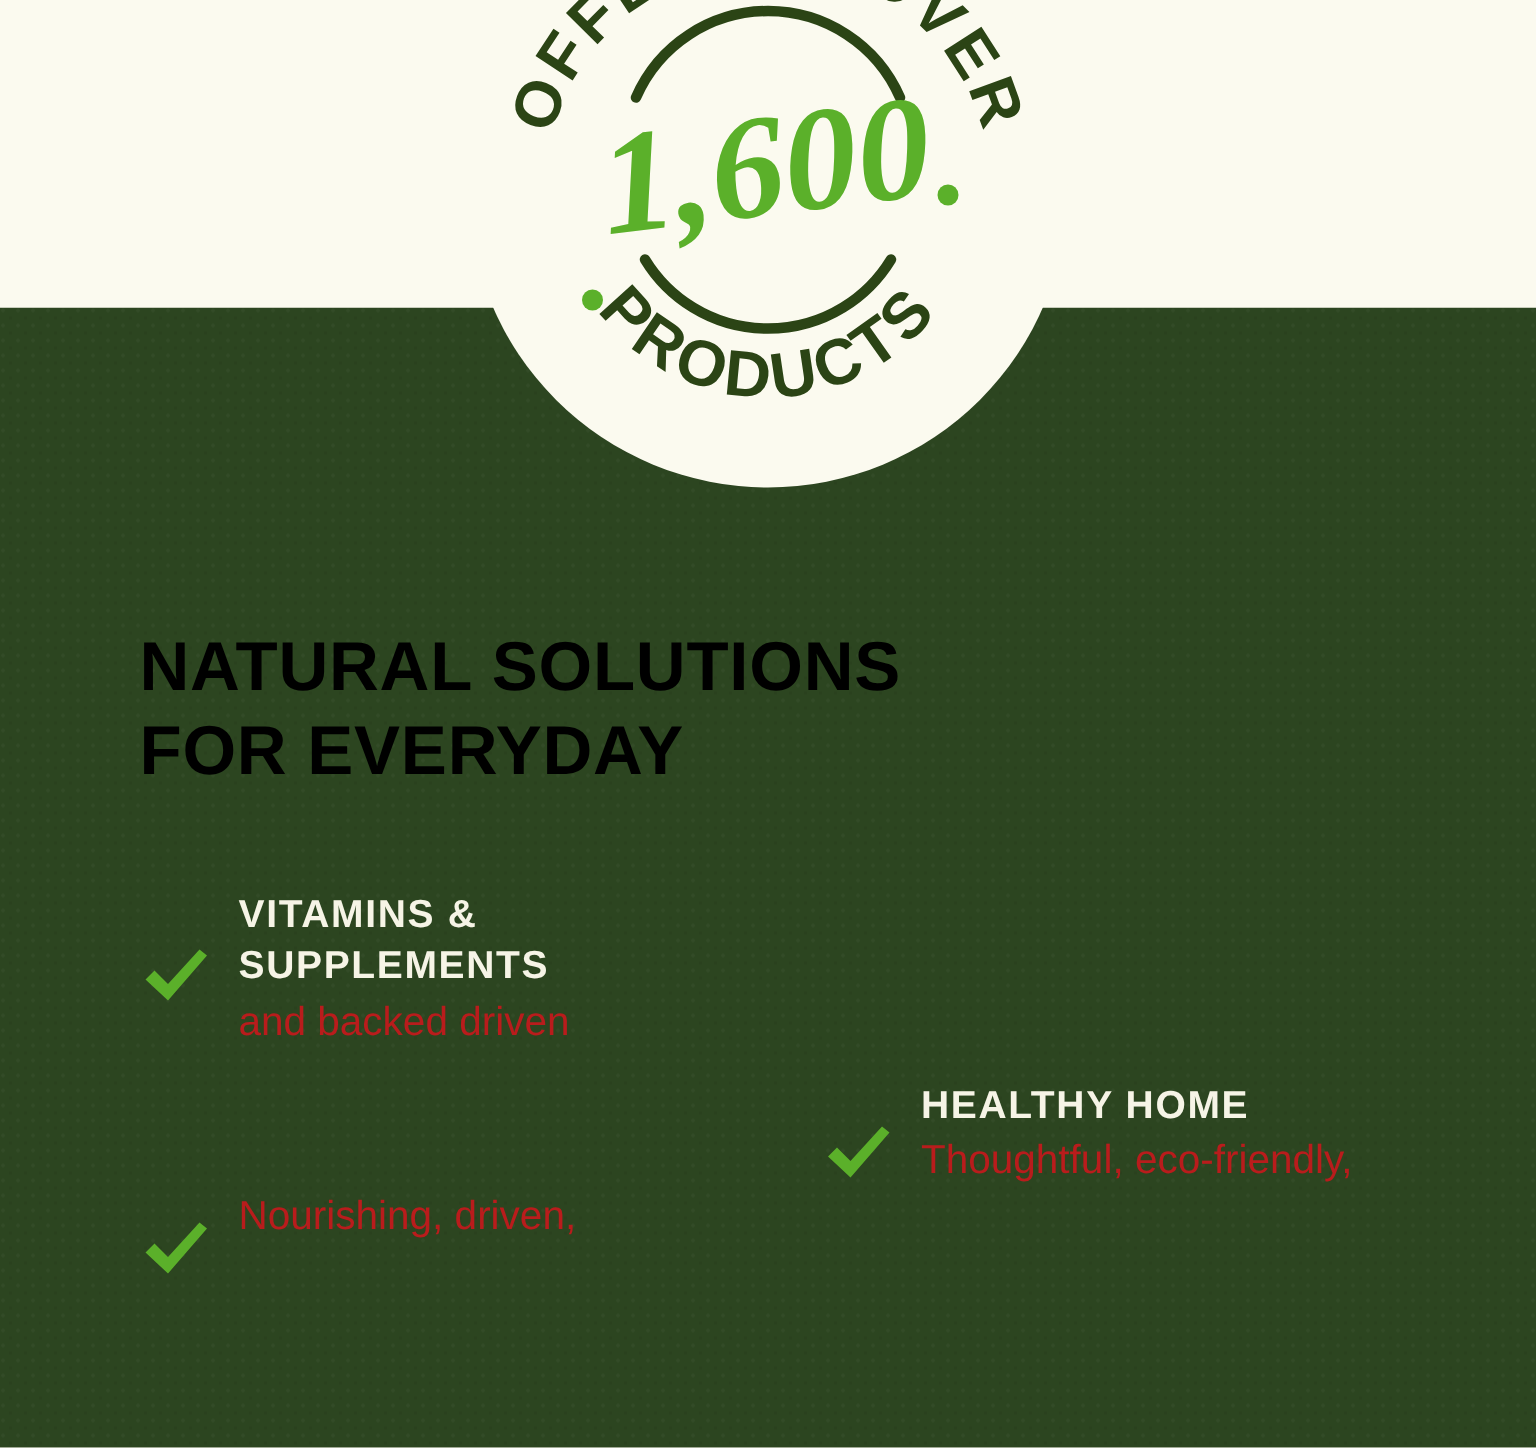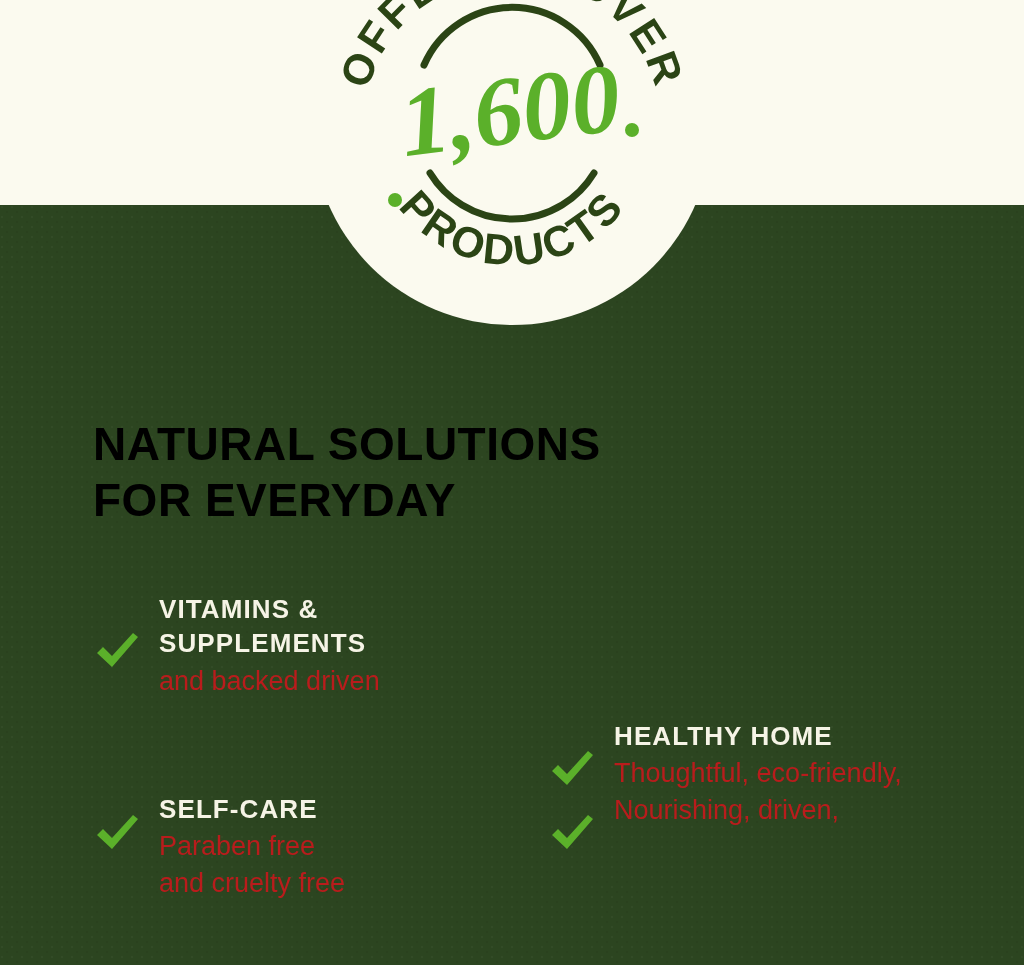--- a/index.html
+++ b/index.html
@@ -175,34 +175,20 @@
       <div class="txt">
         <div class="feat-title">
           <span class="dl">HEALTHY HOME</span>
         </div>
         <div class="feat-desc">
           <span class="dl">Thoughtful, eco-friendly,</span>
         </div>
       </div>
     </div>
 
-    <div class="feature tick-top">
-      <svg class="tick" viewBox="0 0 48 48">
-        <path d="M4 27 L10 21 L19 30 L40 7 L45 11 L19 41 Z" fill="#5bb02a"></path>
-      </svg>
-      <div class="txt">
-        <div class="feat-title">
-          <span class="dl">SELF-CARE</span>
-        </div>
-        <div class="feat-desc">
-          <span class="dl">Paraben free</span>
-          <span class="dl">and cruelty free</span>
-        </div>
-      </div>
-    </div>
 
     <div class="feature tick-top" style="padding-left: 93px;">
       <svg class="tick" viewBox="0 0 48 48">
         <path d="M4 27 L10 21 L19 30 L40 7 L45 11 L19 41 Z" fill="#5bb02a"></path>
       </svg>
       <div class="txt">
         <div class="feat-desc">
           <span class="dl">Nourishing, driven,</span>
         </div>
       </div>

